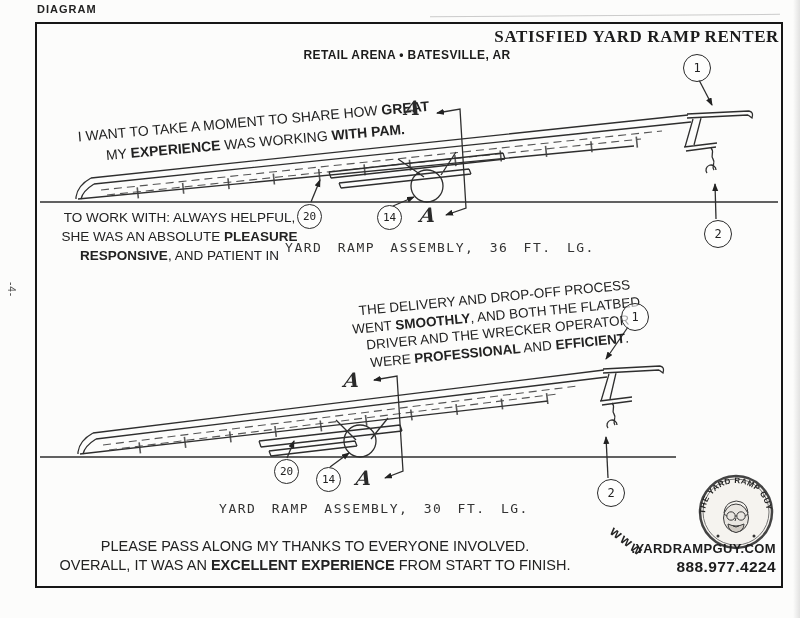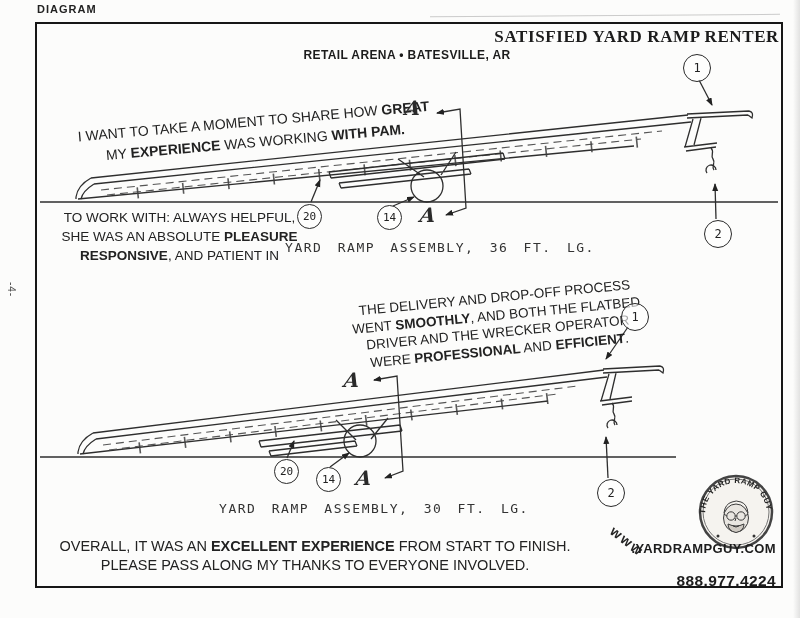--- a/index.html
+++ b/index.html
@@ -27,21 +27,21 @@
   .cap30{left:214px;top:501px;width:320px;}
   .callout{border:1.4px solid #2a2a2a;border-radius:50%;display:flex;align-items:center;justify-content:center;
            font-family:"DejaVu Sans Mono", monospace;font-size:12px;color:#222;background:rgba(255,255,255,.6);}
   .c-lg{width:26px;height:26px;}
   .c-sm{width:23px;height:23px;font-size:11px;text-align:right;}
   .amark{font-family:"DejaVu Serif", serif;font-style:italic;font-weight:bold;font-size:20px;color:#2a2a2a;
          transform:skewX(-6deg);}
   .www{left:608px;top:533px;font-size:14px;font-weight:bold;letter-spacing:2px;transform:rotate(38deg);color:#222;}
   .contact{right:24px;top:541px;text-align:right;font-weight:bold;}
   .site{font-size:13px;letter-spacing:.4px;}
-  .phone{font-size:15.5px;letter-spacing:.4px;margin-top:16px;}
+  .phone{font-size:15.5px;letter-spacing:.4px;margin-top:2px;}
   svg{display:block;}
 </style>
 </head>
 <body>
 
 <div class="abs scan-edge-right"></div>
 <div class="abs scan-top-line"></div>
 
 <div class="abs border-frame"></div>
 <div class="abs diagram-label">DIAGRAM</div>
@@ -118,22 +118,22 @@
 <div class="abs tblock t3">
   <div><span>THE DELIVERY AND DROP-OFF PROCESS</span></div>
   <div><span>WENT </span><b>SMOOTHLY</b><span>, AND BOTH THE FLATBED</span></div>
   <div><span>DRIVER AND THE WRECKER OPERATOR</span></div>
   <div><span>WERE </span><b>PROFESSIONAL</b><span> AND </span><b>EFFICIENT</b><span>.</span></div>
 </div>
 
 <div class="abs caption cap30">YARD RAMP ASSEMBLY, 30 FT. LG.</div>
 
 <div class="abs tblock t4">
+  <div><span>PLEASE PASS ALONG MY THANKS TO EVERYONE INVOLVED.</span></div>
   <div><span>OVERALL, IT WAS AN </span><b>EXCELLENT EXPERIENCE</b><span> FROM START TO FINISH.</span></div>
-  <div><span>PLEASE PASS ALONG MY THANKS TO EVERYONE INVOLVED.</span></div>
 </div>
 
 <div class="abs callout c-lg" style="left:683px;top:54px;">1</div>
 <div class="abs callout c-lg" style="left:704px;top:220px;">2</div>
 <div class="abs callout c-sm" style="left:297px;top:204px;">20</div>
 <div class="abs callout c-sm" style="left:377px;top:205px;">14</div>
 <span class="abs amark" style="left:405px;top:96px;">A</span>
 <span class="abs amark" style="left:420px;top:203px;">A</span>
 
 <div class="abs callout c-lg" style="left:621px;top:303px;">1</div>

